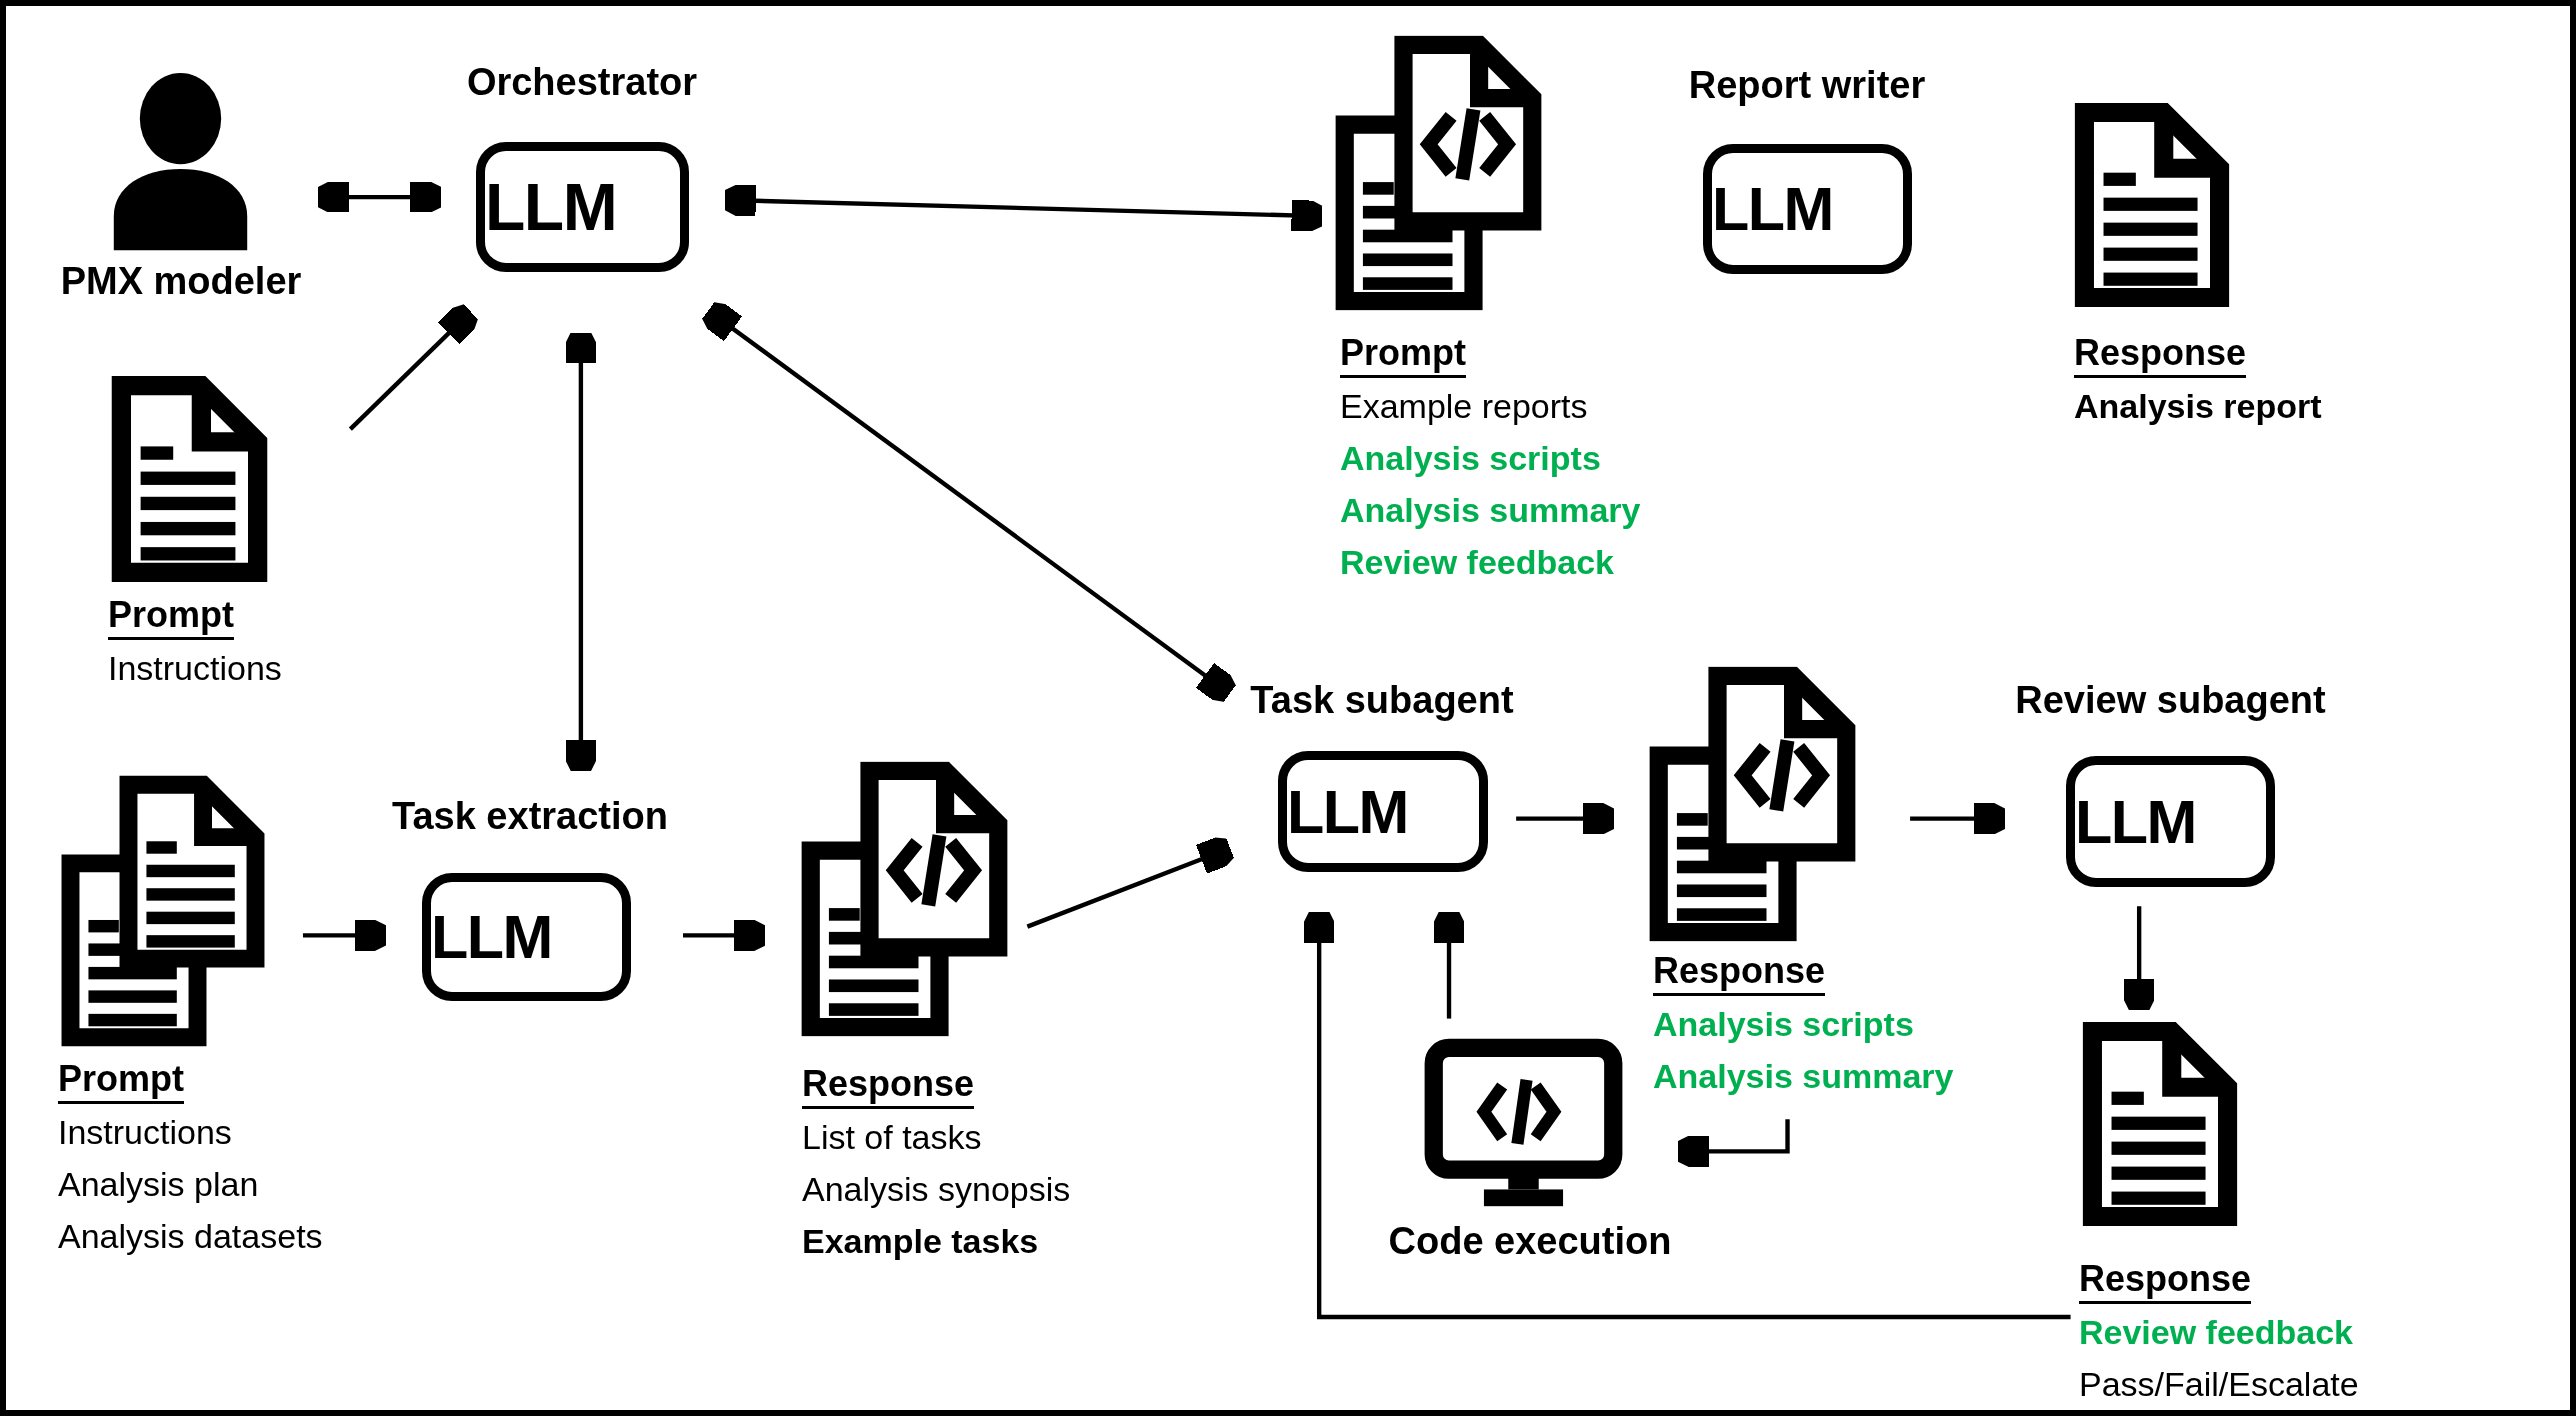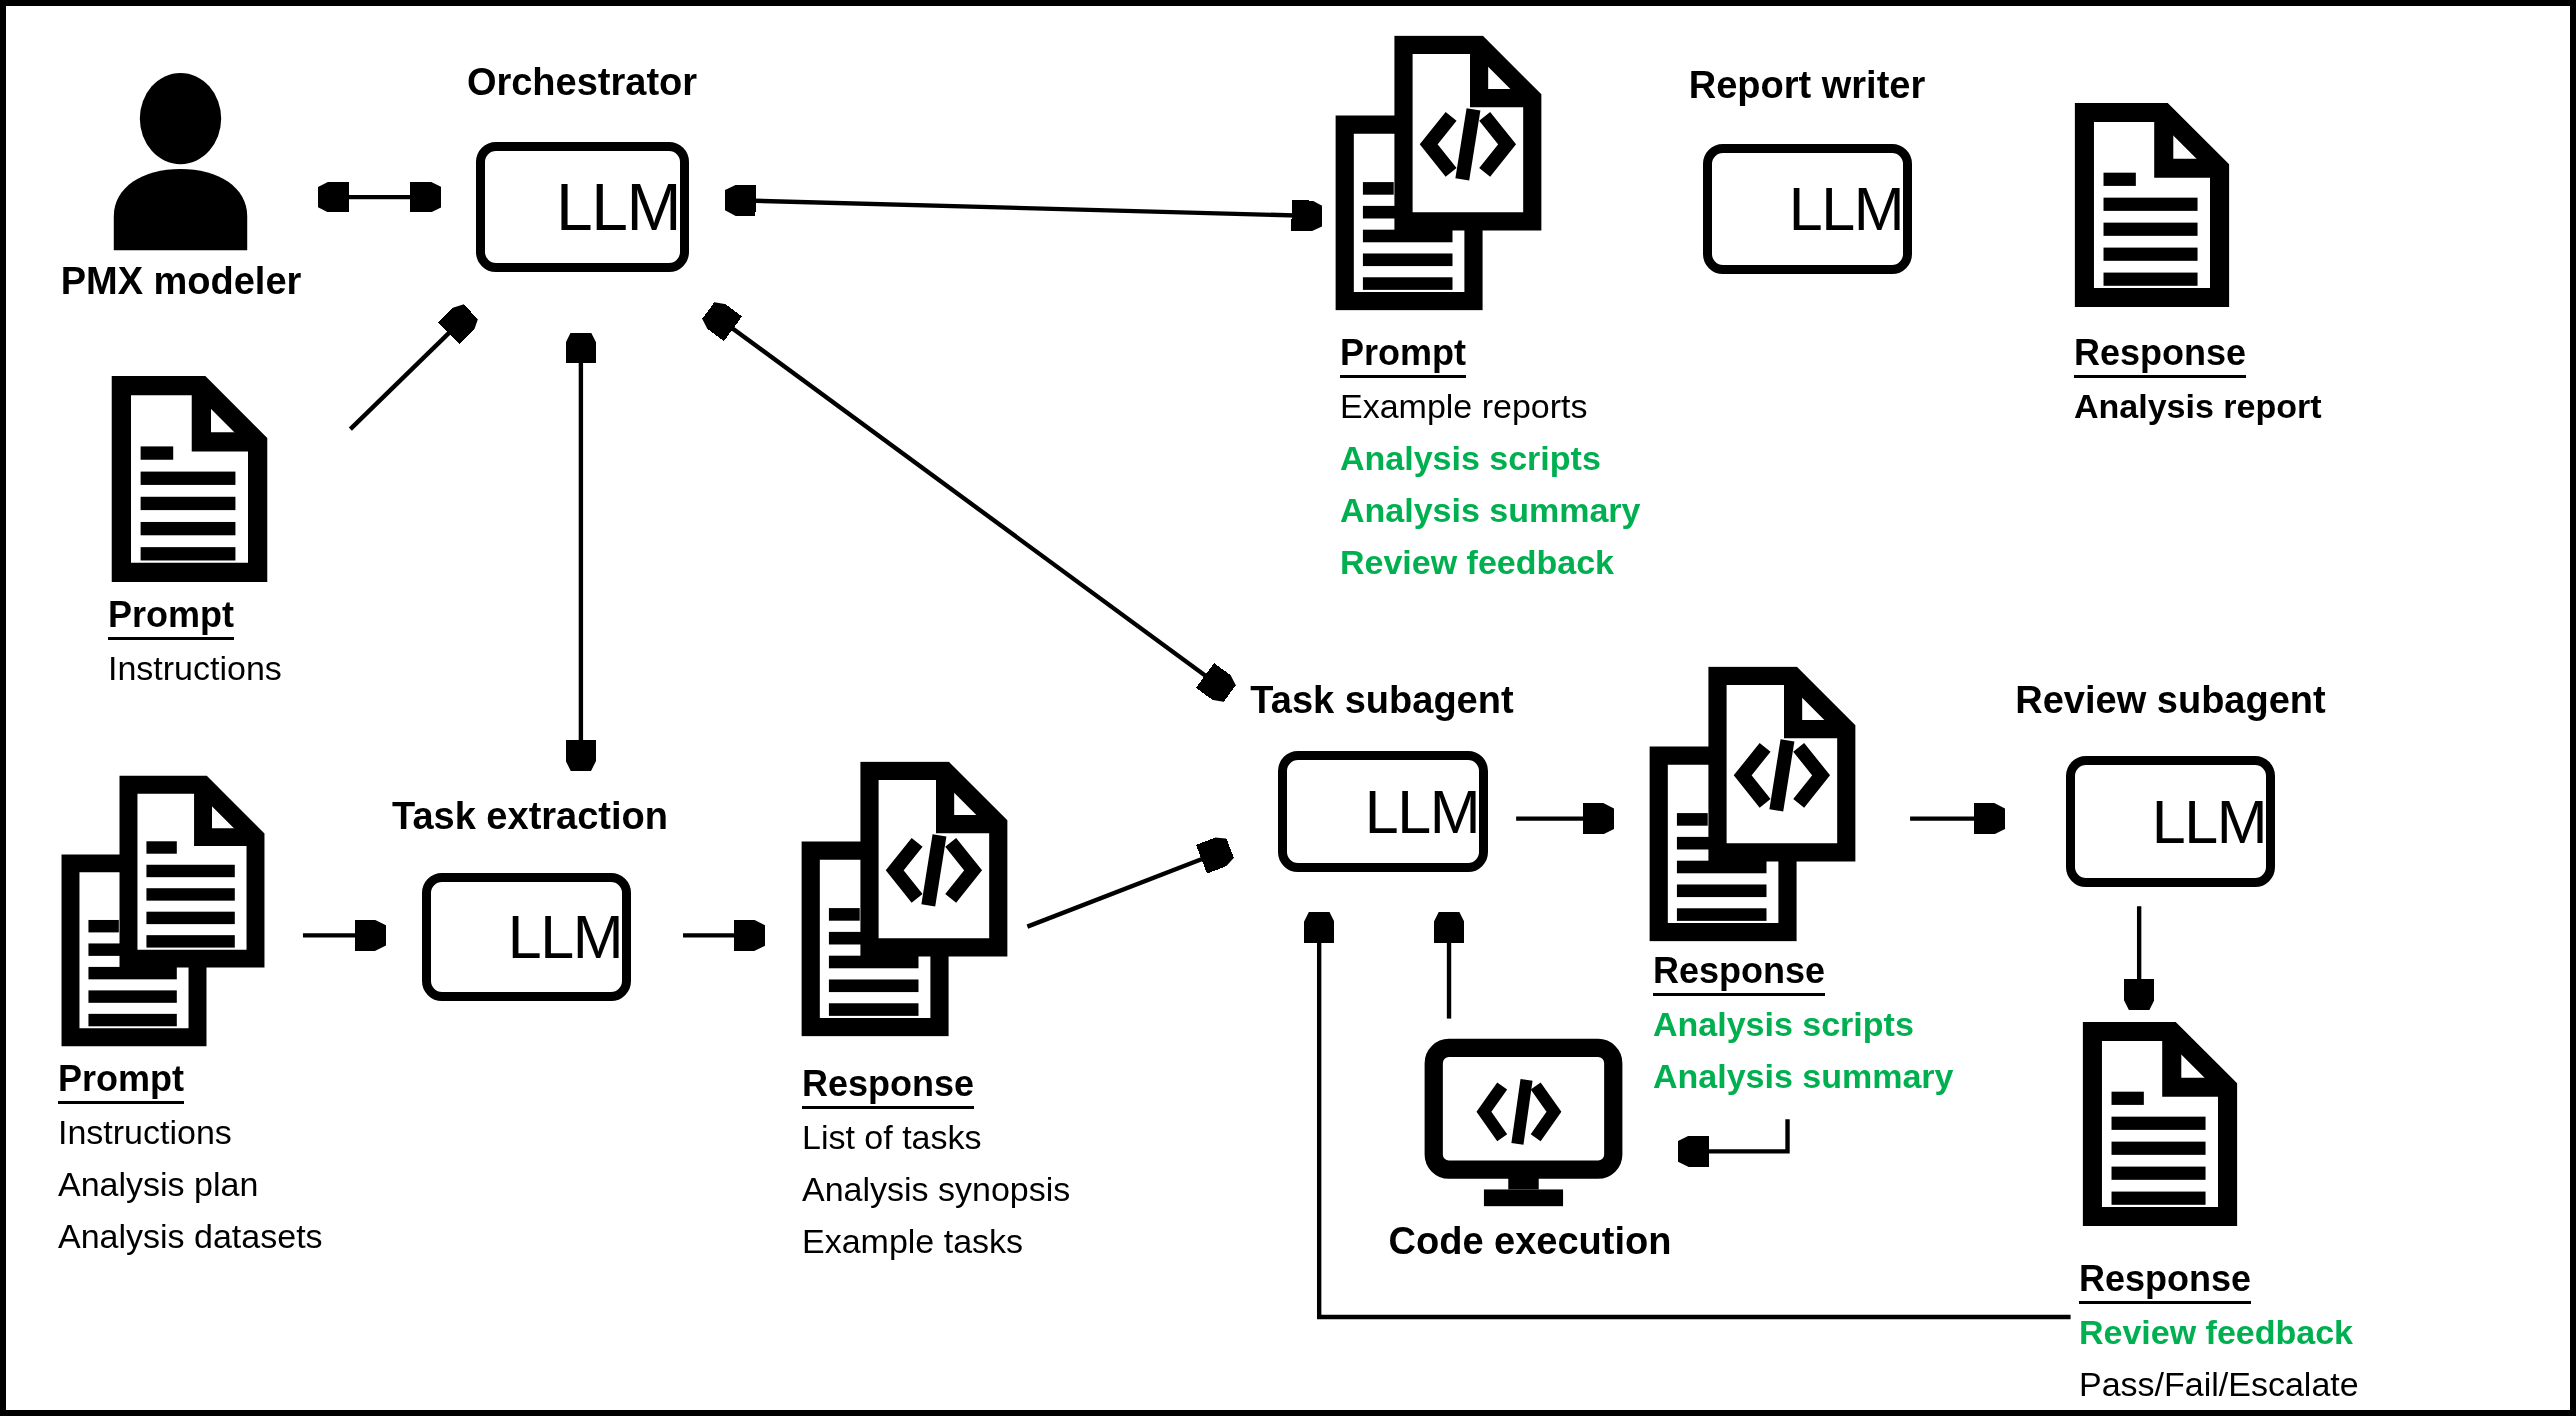--- a/index.html
+++ b/index.html
@@ -15,23 +15,23 @@
   }
   .agent-label {
     position:absolute;
     font-size:38px; font-weight:bold;
     text-align:center; white-space:nowrap;
   }
   .llm-box {
     position:absolute;
     background:#fff;
     border:9.5px solid #000;
-    border-radius:20px;
-    display:flex; align-items:center; justify-content:flex-end;
-    font-size:66px; font-weight:normal;
+    border-radius:30px;
+    display:flex; align-items:center; justify-content:flex-start;
+    font-size:66px; font-weight:bold;
     letter-spacing:-1.5px;
     box-sizing:border-box;
   }
   .caption {
     position:absolute;
     font-size:34px; line-height:52px;
     white-space:nowrap;
   }
   .caption .cap-title {
     font-size:36px; font-weight:bold; line-height:54px;
@@ -147,21 +147,21 @@
     <span>LLM</span>
   </div>
 
   <svg class="icon" style="left:792px; top:755px;" width="213" height="276" viewBox="0 0 292 378">
       <use href="#sym-docs-stack-code"></use>
     </svg>
   <div class="caption" style="left:796px; top:1051px;">
     <div class="cap-title"><span>Response</span></div>
     <div style="color: rgb(0, 0, 0); font-weight: normal;">List of tasks</div>
     <div style="color: rgb(0, 0, 0); font-weight: normal;">Analysis synopsis</div>
-    <div style="color: rgb(0, 0, 0); font-weight: normal;">Example tasks</div>
+    <div style="color: rgb(0, 0, 0); font-weight: bold;">Example tasks</div>
   </div>
 
   <div class="agent-label" style="left:1212px; top:673px; width:328px;">Task subagent</div>
   <div class="llm-box" style="left:1272px; top:745px; width:210px; height:121px; font-size:61px;">
     <span>LLM</span>
   </div>
 
   <svg class="icon" style="left:1640px; top:660px;" width="213" height="276" viewBox="0 0 292 378">
       <use href="#sym-docs-stack-code"></use>
     </svg>

